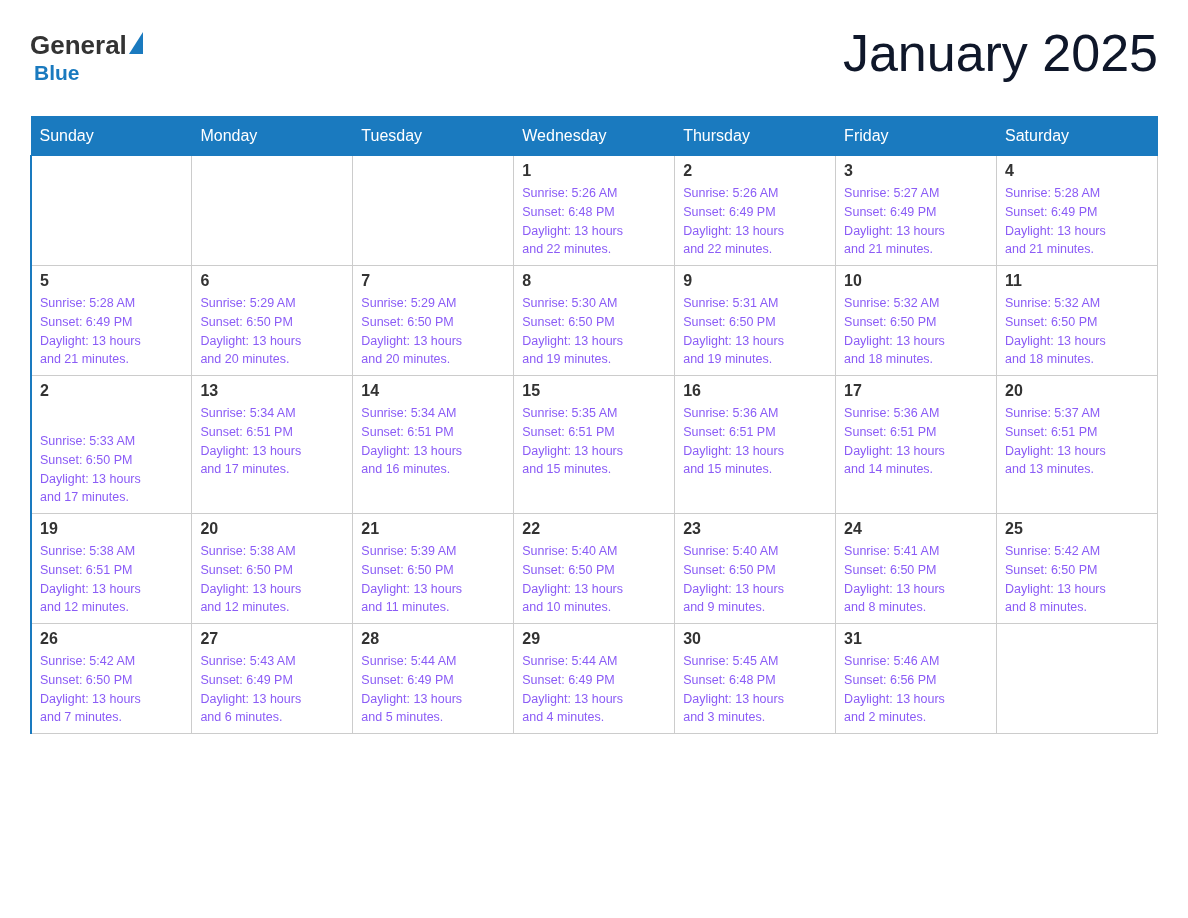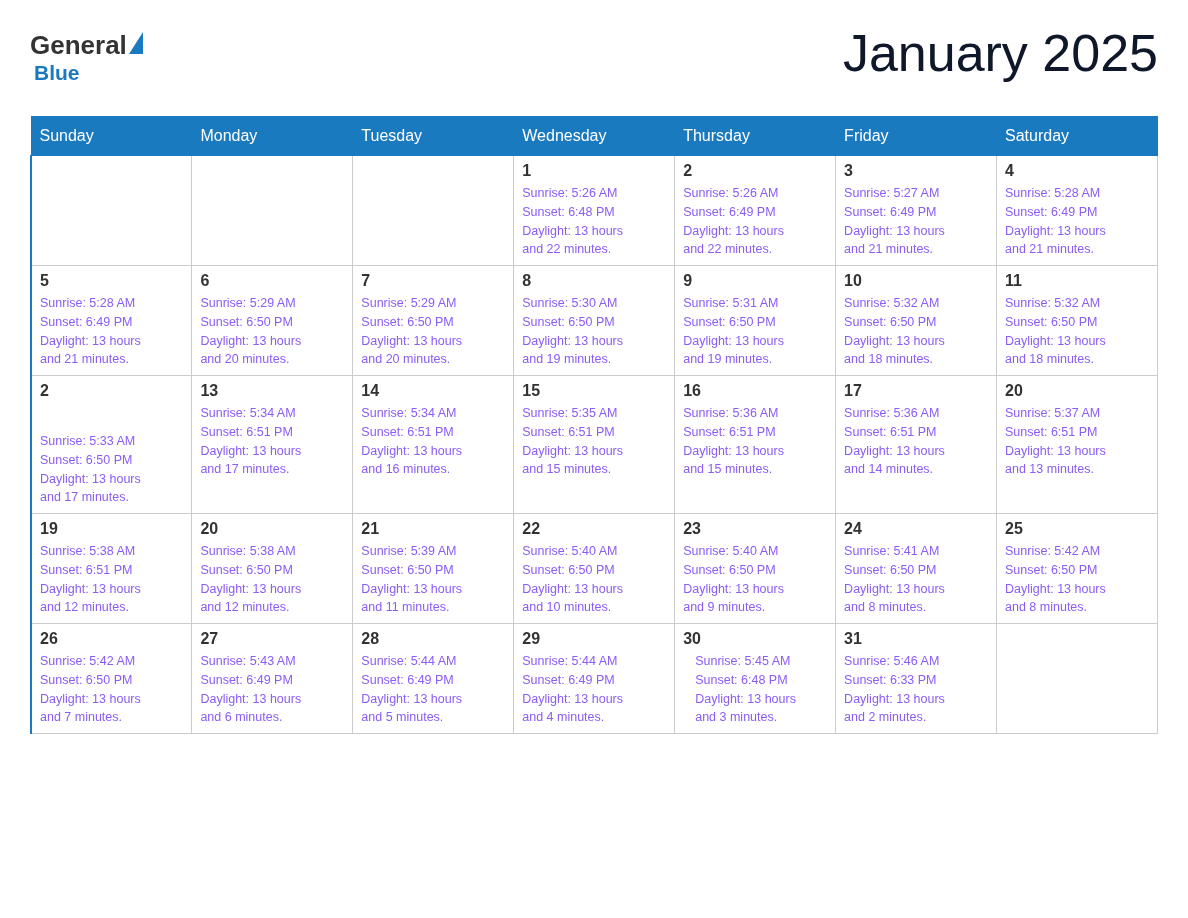--- a/index.html
+++ b/index.html
@@ -336,29 +336,29 @@
         </td>
         <td>
           <span class="day-number">29</span>
           <div class="day-info" style="white-space: pre-line;">Sunrise: 5:44 AM
 Sunset: 6:49 PM
 Daylight: 13 hours
 and 4 minutes.</div>
         </td>
         <td>
           <span class="day-number">30</span>
-          <div class="day-info" style="white-space: pre-line; margin-left: 12px;">Sunrise: 5:45 AM
+          <div class="day-info" style="white-space: pre-line;">Sunrise: 5:45 AM
 Sunset: 6:48 PM
 Daylight: 13 hours
 and 3 minutes.</div>
         </td>
         <td>
           <span class="day-number">31</span>
           <div class="day-info" style="white-space: pre-line;">Sunrise: 5:46 AM
-Sunset: 6:33 PM
+Sunset: 6:56 PM
 Daylight: 13 hours
 and 2 minutes.</div>
         </td>
         <td class="empty-cell"></td>
       </tr>
     </tbody>
 </table>
 
 <style>
   .logo {

